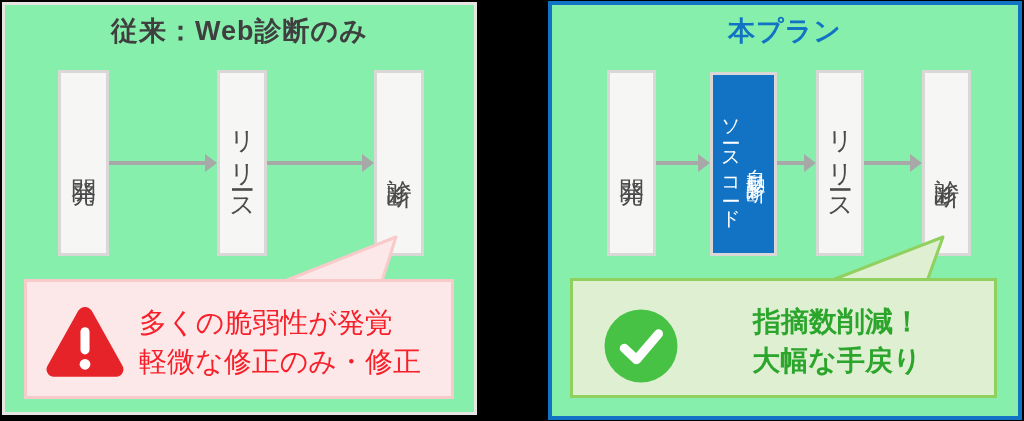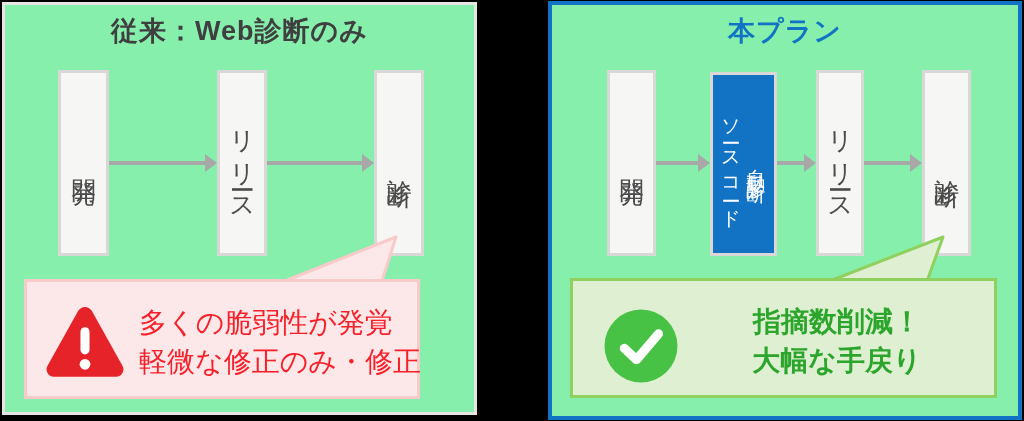--- a/index.html
+++ b/index.html
@@ -50,21 +50,21 @@
     border-left:12px solid #a8a8a8;border-top:9px solid transparent;border-bottom:9px solid transparent;
   }
   .l-a1{left:104px;top:156px;width:97px;}
   .l-a2{left:262px;top:156px;width:96px;}
   .r-a1{left:104px;top:156px;width:43px;}
   .r-a2{left:225px;top:156px;width:28px;}
   .r-a3{left:312px;top:156px;width:47px;}
 
   .callout{position:absolute;box-sizing:border-box;}
   .callout-red{
-    left:19px;top:274px;width:396px;height:120px;
+    left:19px;top:274px;width:430px;height:120px;
     background:#fce8e8;border:3px solid #f8caca;
   }
   .callout-green{
     left:18px;top:273px;width:427px;height:120px;
     background:#def0d1;border:3px solid #90d05f;font-weight:bold;
   }
   .tail{position:absolute;width:150px;height:58px;pointer-events:none;}
   .tail-left{left:260px;top:226px;}
   .tail-right{left:258px;top:226px;}
 

